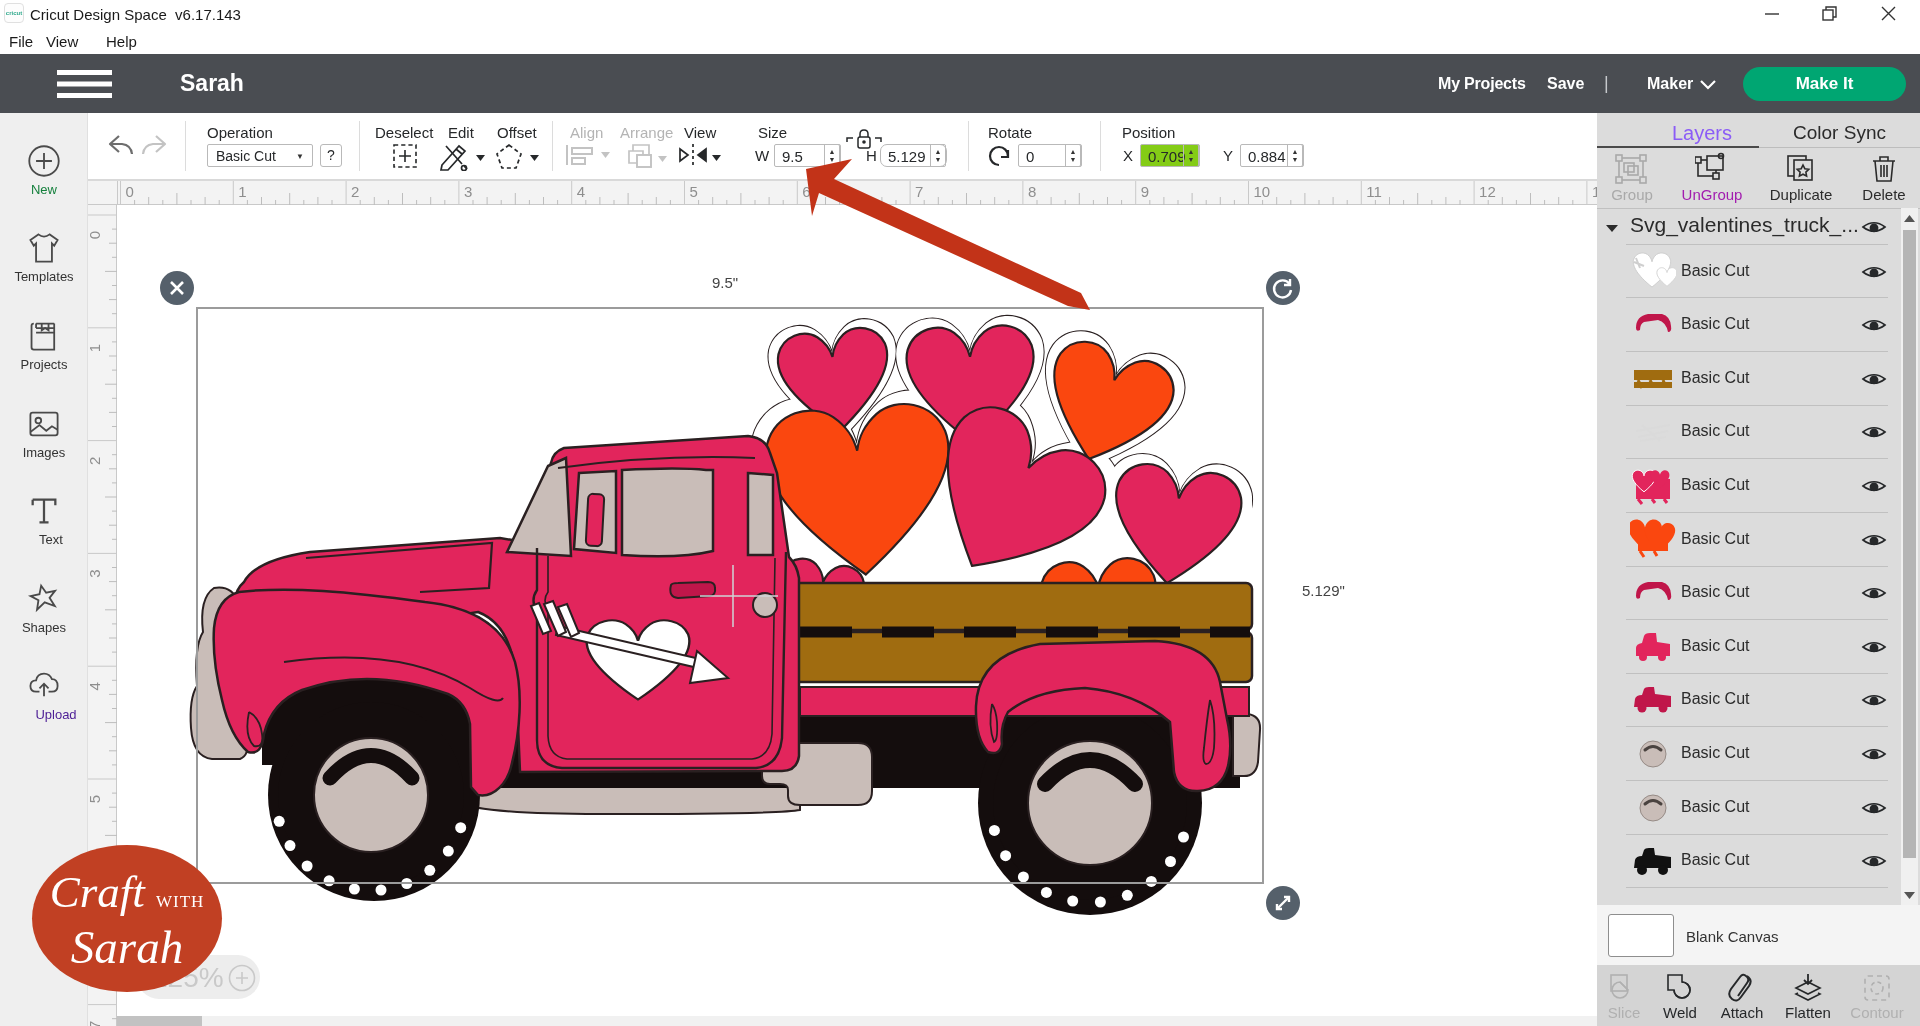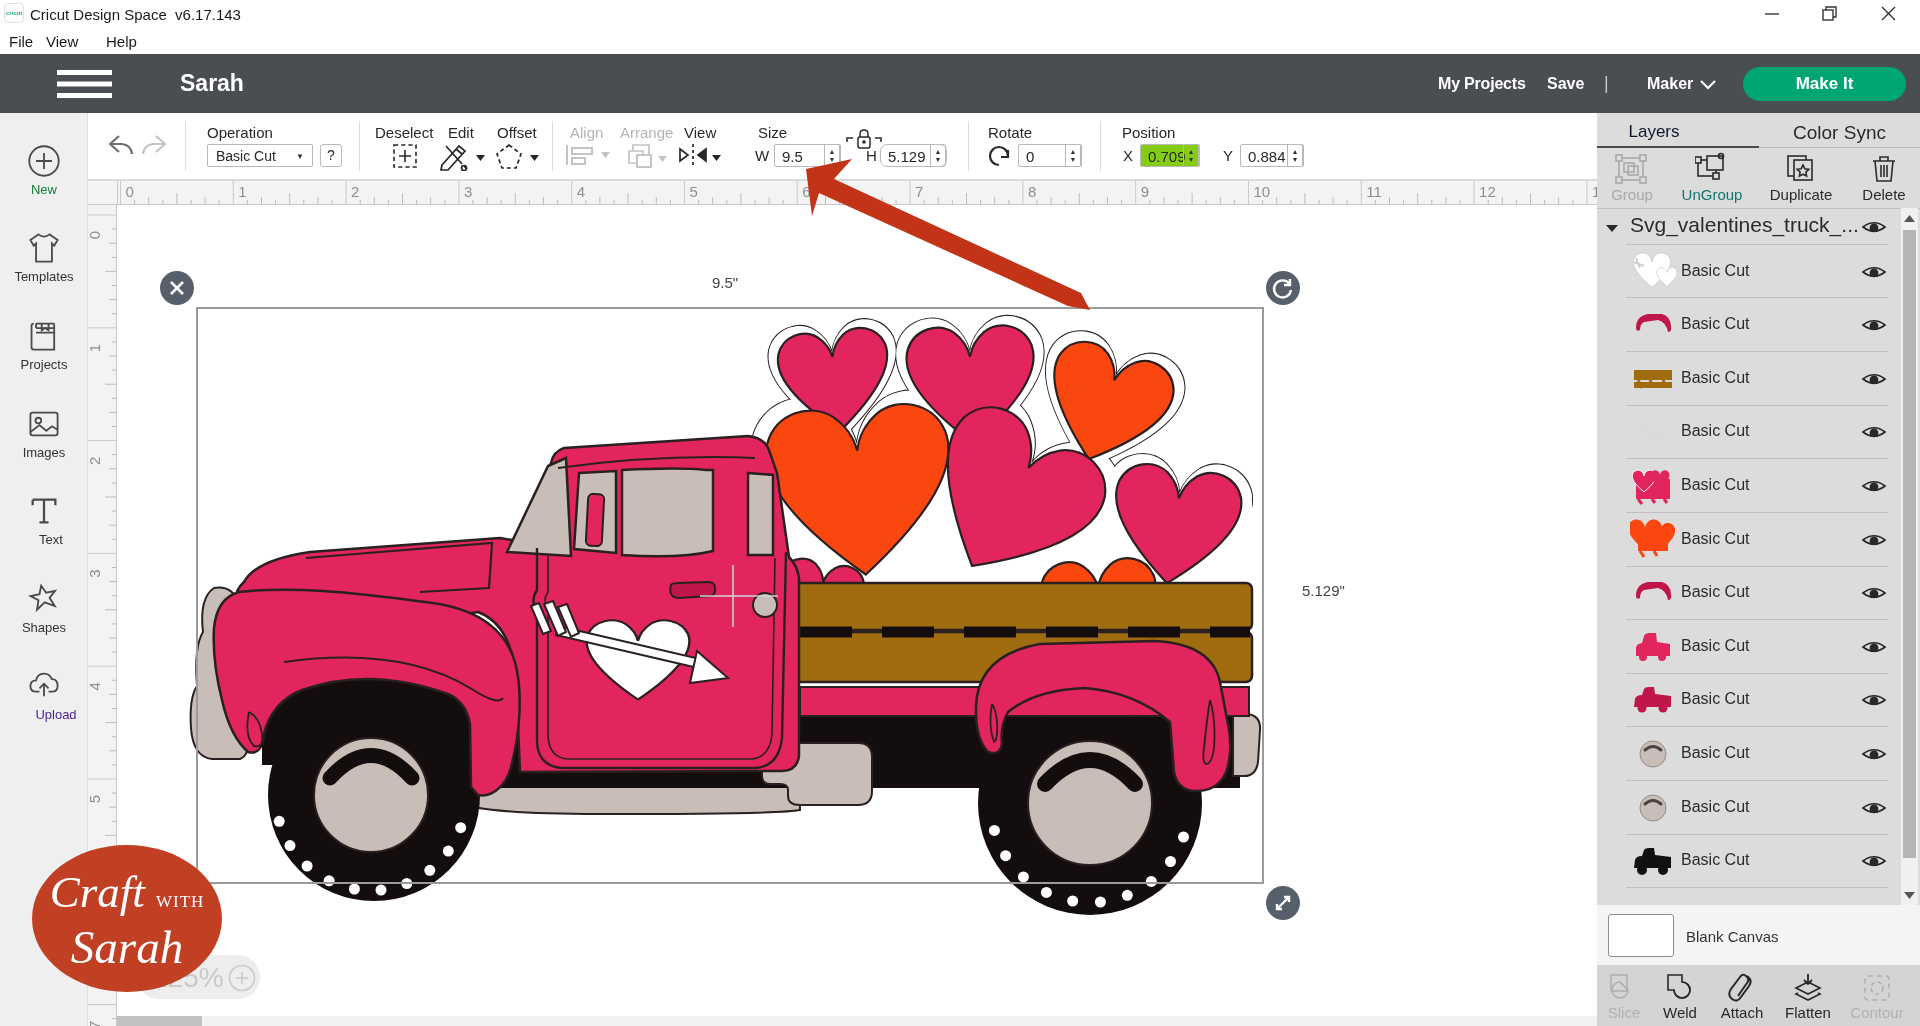--- a/index.html
+++ b/index.html
@@ -520,42 +520,42 @@
 <div class="abs" style="left:32px;top:845px;width:190px;height:147px;border-radius:50%;background:#c14023"></div>
 <div class="abs" style="left:32px;top:845px;width:190px;height:147px;color:#fff;font-family:'Liberation Serif',serif;font-style:italic;text-align:center">
   <div style="margin-top:26px;font-size:45px;line-height:42px">Craft <span style="font-size:17px;font-style:normal;letter-spacing:1px">WITH</span></div>
   <div style="font-size:47px;line-height:48px">Sarah</div>
 </div>
 
 <div class="abs" style="left:117px;top:1016px;width:1480px;height:10px;background:#f1f1f1"></div>
 <div class="abs" style="left:117px;top:1016px;width:85px;height:10px;background:#c2c2c2"></div>
 
 <div class="abs" style="left:1597px;top:113px;width:323px;height:913px;background:#dcdcdc"></div>
-<div class="abs" style="left:1573px;top:122px;width:162px;text-align:center;font-size:17px;color:#0f172a">Layers</div>
+<div class="abs" style="left:1621px;top:122px;width:162px;text-align:center;font-size:20px;color:#8b5cf6">Layers</div>
 <div class="abs" style="left:1759px;top:122px;width:161px;text-align:center;font-size:19px;color:#2b2b2b">Color Sync</div>
 <div class="abs" style="left:1597px;top:146px;width:162px;height:2px;background:#4a4a4a"></div>
 <div class="abs" style="left:1759px;top:147px;width:161px;height:1px;background:#bdbdbd"></div>
 <svg class="abs" style="left:1615px;top:152px" width="34" height="32" viewBox="0 0 34 32" fill="none" stroke="#a9a9a9" stroke-width="1.6">
     <rect x="4" y="6" width="24" height="22"></rect>
     <rect x="1" y="3" width="6" height="6" fill="#dcdcdc"></rect>
     <rect x="25" y="3" width="6" height="6" fill="#dcdcdc"></rect>
     <rect x="1" y="25" width="6" height="6" fill="#dcdcdc"></rect>
     <rect x="25" y="25" width="6" height="6" fill="#dcdcdc"></rect>
     <rect x="9" y="11" width="10" height="9"></rect>
     <rect x="13" y="14" width="10" height="9"></rect>
   </svg>
 <div class="abs" style="left:1585px;top:186px;width:94px;text-align:center;font-size:15px;color:#a9a9a9">Group</div>
 <svg class="abs" style="left:1695px;top:152px" width="34" height="32" viewBox="0 0 34 32" fill="none" stroke="#2b2b2b" stroke-width="1.6">
     <rect x="3" y="8" width="18" height="16"></rect>
     <rect x="12" y="4" width="16" height="14" fill="#dcdcdc"></rect>
     <rect x="0" y="5" width="6" height="6" fill="#dcdcdc"></rect>
     <rect x="18" y="21" width="6" height="6" fill="#dcdcdc"></rect>
     <circle cx="26" cy="4" r="2.5"></circle>
   </svg>
-<div class="abs" style="left:1665px;top:186px;width:94px;text-align:center;font-size:15px;color:#0f766e">UnGroup</div>
+<div class="abs" style="left:1665px;top:186px;width:94px;text-align:center;font-size:15px;color:#a21caf">UnGroup</div>
 <svg class="abs" style="left:1784px;top:152px" width="34" height="32" viewBox="0 0 34 32" fill="none" stroke="#2b2b2b" stroke-width="1.6">
     <rect x="4" y="4" width="18" height="20"></rect>
     <rect x="10" y="8" width="18" height="20" fill="#dcdcdc"></rect>
     <path d="M19,13 l1.8,3.7 4,.6 -2.9,2.8 .7,4 -3.6,-1.9 -3.6,1.9 .7,-4 -2.9,-2.8 4,-.6 Z"></path>
   </svg>
 <div class="abs" style="left:1754px;top:186px;width:94px;text-align:center;font-size:15px;color:#2b2b2b">Duplicate</div>
 <svg class="abs" style="left:1867px;top:152px" width="34" height="32" viewBox="0 0 34 32" fill="none" stroke="#2b2b2b" stroke-width="1.6">
     <path d="M6,9 L28,9 M13,9 L13,5 L21,5 L21,9 M8,9 L10,29 L24,29 L26,9"></path>
     <path d="M14,13 L14,25 M17,13 L17,25 M20,13 L20,25" stroke="#2b2b2b"></path>
   </svg>

